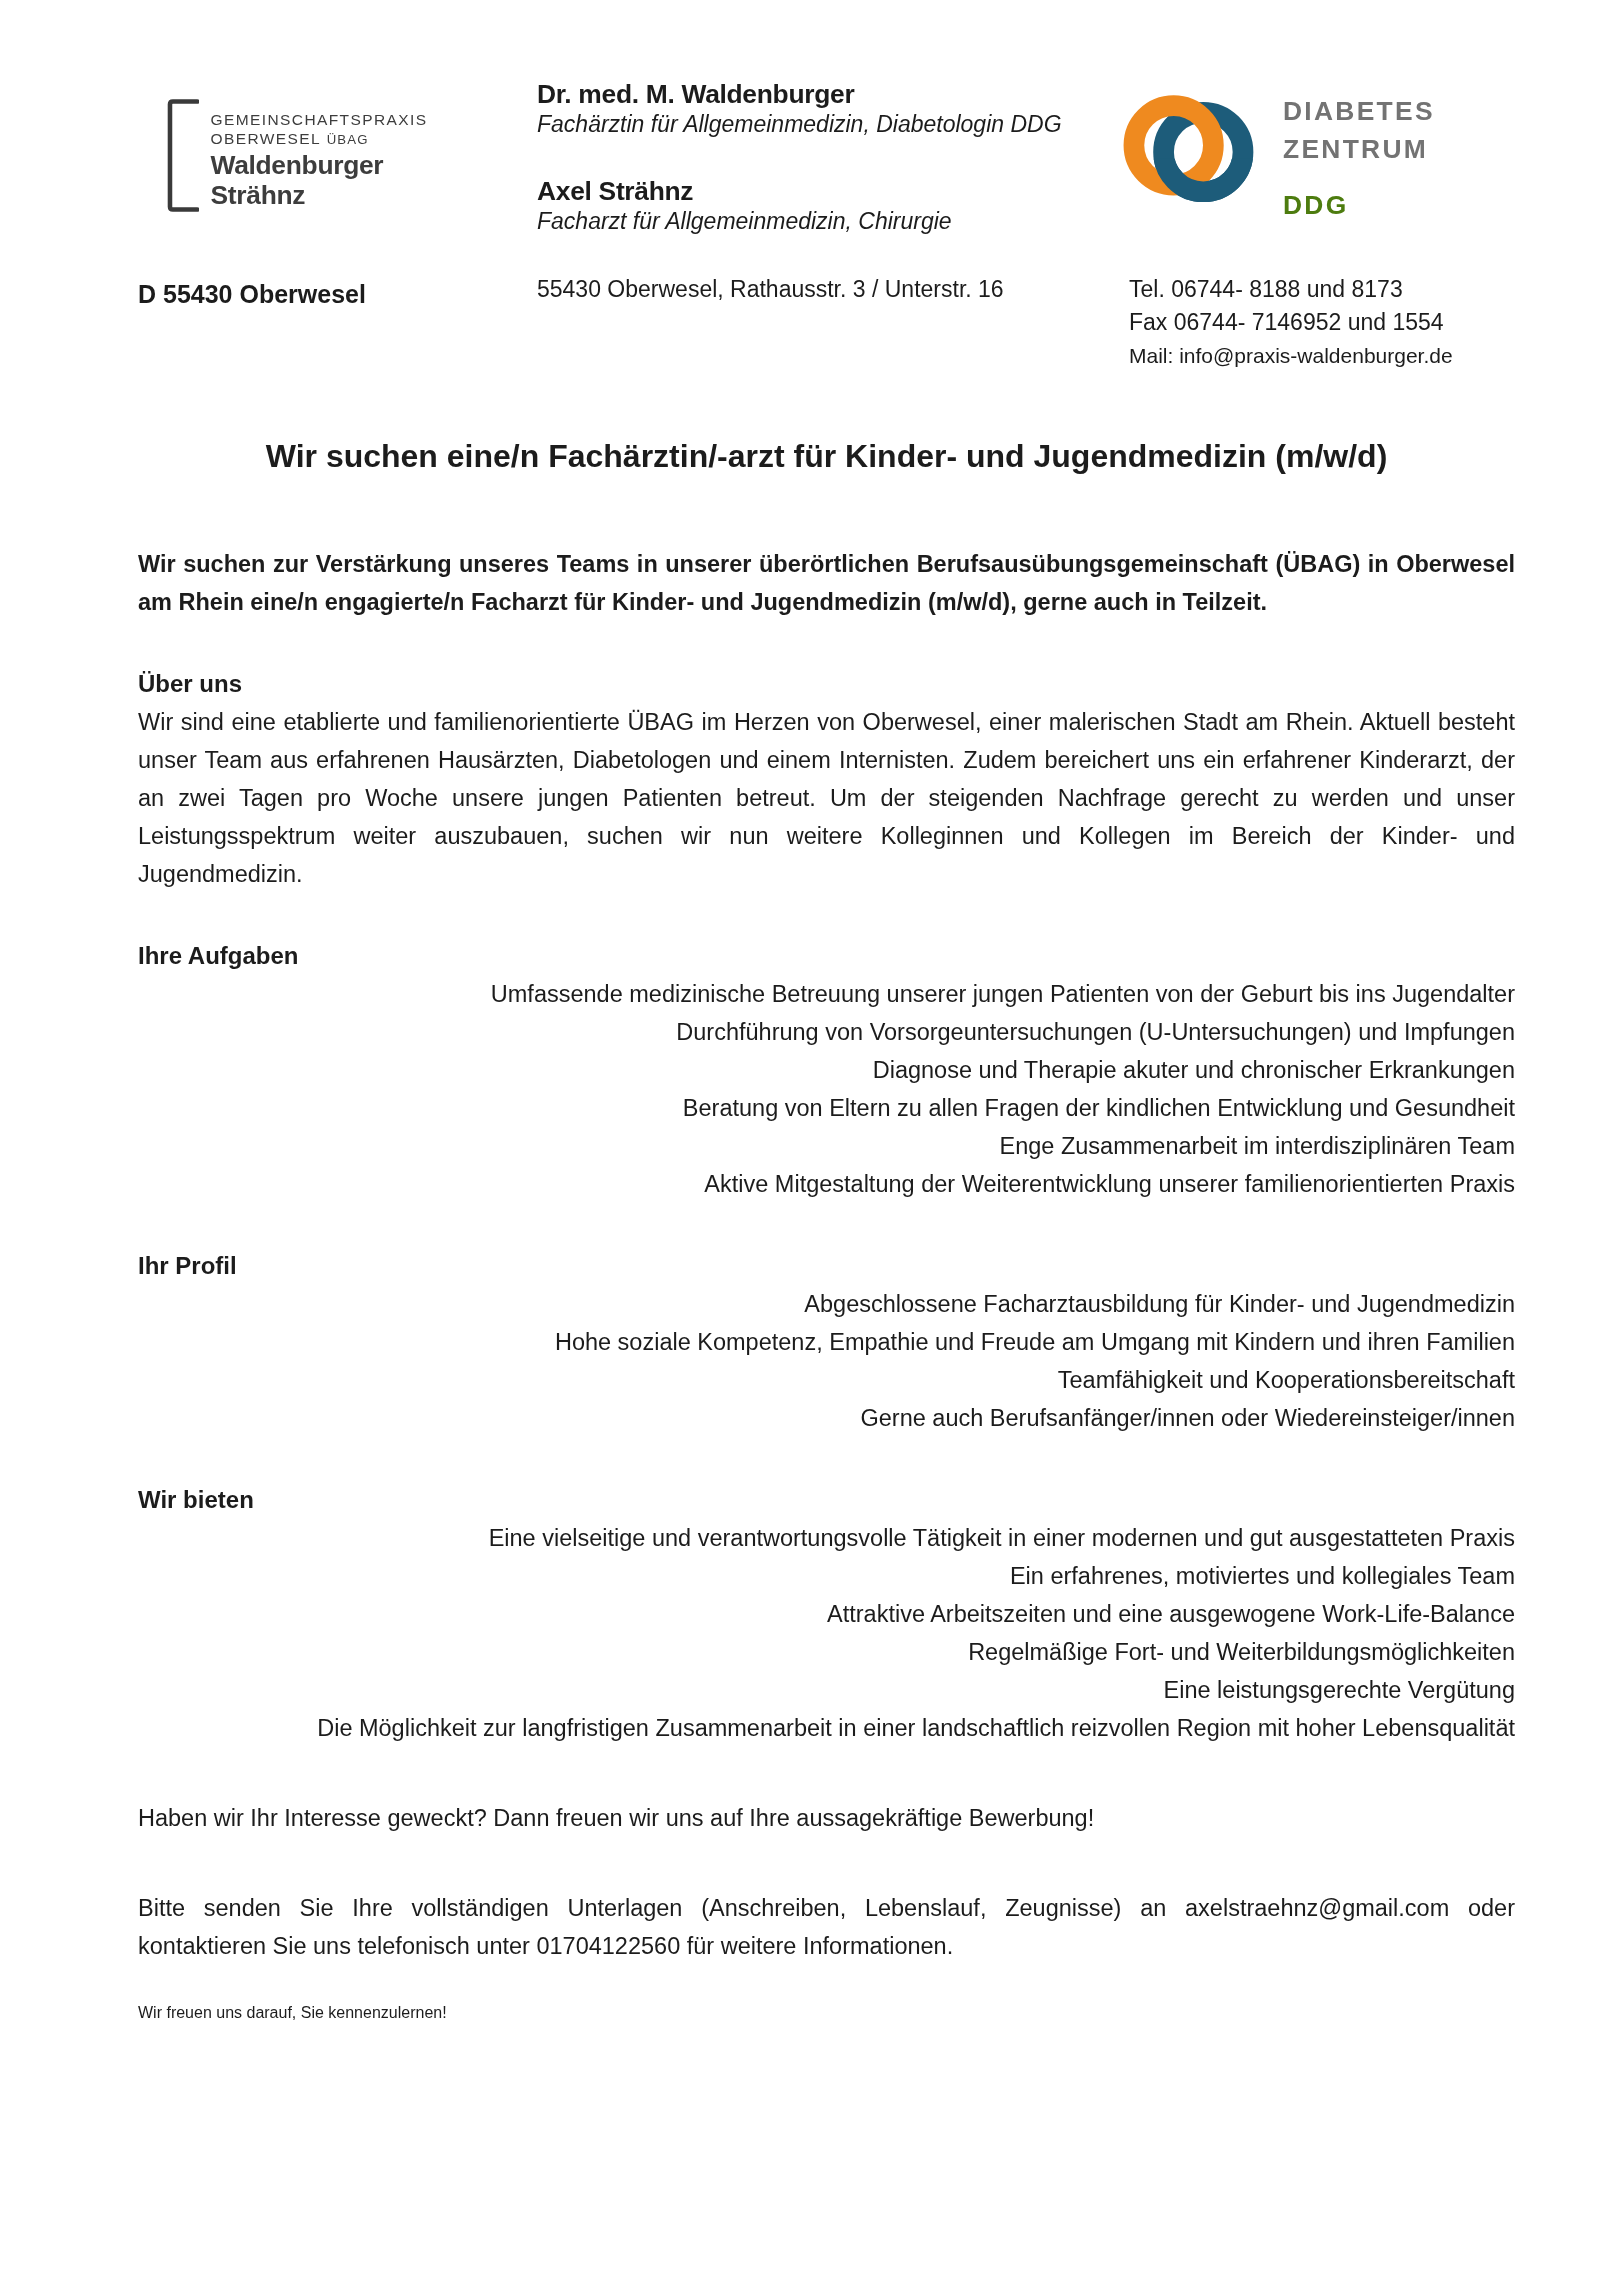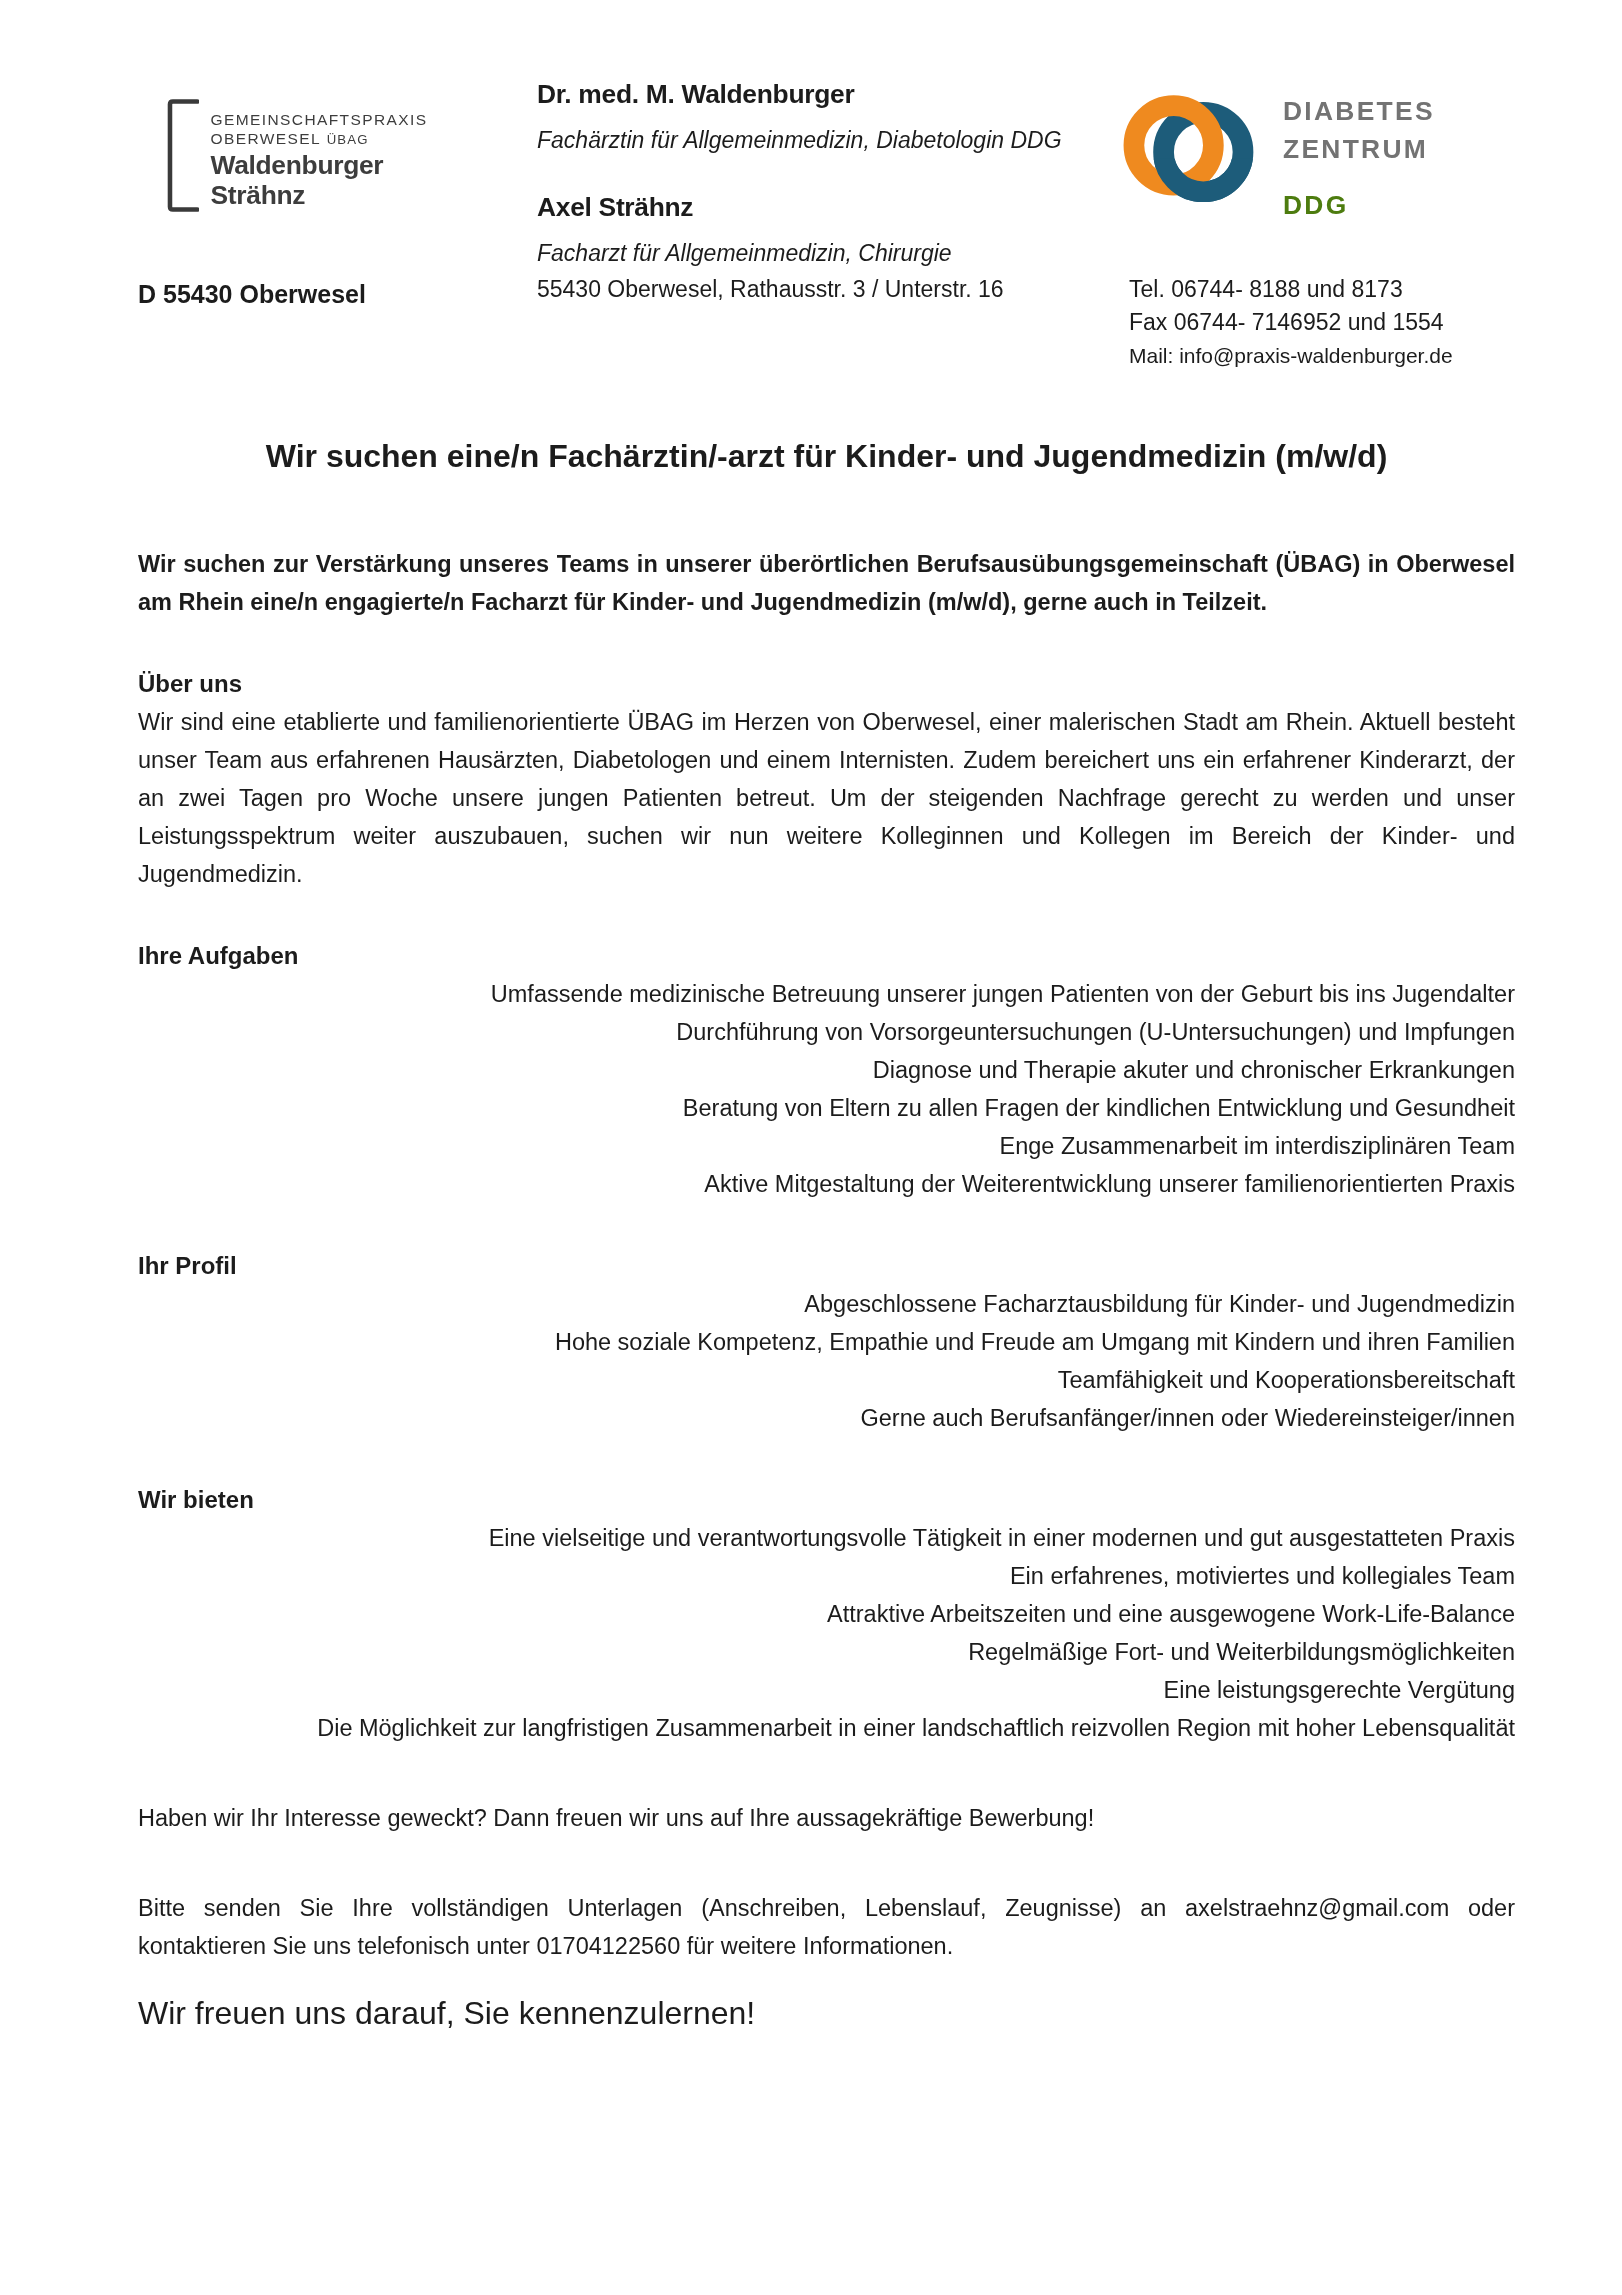--- a/index.html
+++ b/index.html
@@ -14,21 +14,21 @@
   
   .practice-logo{position:absolute;left:166px;top:98px;display:flex;color:#3d3d3d;}
   .practice-logo svg{flex:0 0 auto;}
   .plogo-text{margin-left:11.5px;padding-top:11.5px;}
   .plogo-small{font-size:15.5px;line-height:19.5px;letter-spacing:1.4px;font-weight:400;white-space:nowrap;}
   .plogo-ubag{font-size:13.2px;letter-spacing:1.1px;}
   .plogo-big{font-size:26.4px;line-height:30px;font-weight:700;letter-spacing:-0.3px;white-space:nowrap;}
 
   .doctors{position:absolute;left:537px;top:79px;}
   .doctor-name{font-size:26.4px;font-weight:700;line-height:31px;letter-spacing:-0.3px;white-space:nowrap;}
-  .doctor-title{font-size:23px;font-style:italic;line-height:26.4px;margin-top:17px;white-space:nowrap;}
+  .doctor-title{font-size:23px;font-style:italic;line-height:26.4px;margin-top:1px;white-space:nowrap;}
   .doctor-name.second{margin-top:39px;}
 
   .ddg-logo{position:absolute;left:1119px;top:86px;display:flex;align-items:flex-start;}
   .ddg-text{margin-left:29px;padding-top:5.7px;font-weight:700;font-size:26.4px;line-height:38px;letter-spacing:2.3px;white-space:nowrap;}
   .ddg-teal{color:#737373;}
   .ddg-orange{color:#4d7c0f;margin-top:18px;}
 
   .addr-left{position:absolute;left:138px;top:280px;font-size:25px;font-weight:700;white-space:nowrap;}
   .addr-center{position:absolute;left:537px;top:276px;font-size:23px;white-space:nowrap;}
   .contact{position:absolute;left:1129px;top:273px;font-size:23px;line-height:33px;}
@@ -37,21 +37,21 @@
 
   
   .content{position:absolute;left:138px;top:436px;width:1377px;}
   .job-title{font-size:32px;font-weight:700;line-height:40px;text-align:center;white-space:nowrap;margin:0;}
   .para{font-size:23.5px;line-height:38px;text-align:justify;margin:0;}
   .para.intro{margin-top:69px;font-weight:bold;}
   .sec-heading{font-size:24px;font-weight:700;line-height:38px;margin:44px 0 0 0;}
   .plain-line{font-size:23.5px;line-height:38px;white-space:nowrap;text-align:right;}
   .closing-1{margin-top:52px;font-size:23.5px;line-height:38px;}
   .closing-2{margin-top:52px;font-size:23.5px;line-height:38px;text-align:justify;}
-  .closing-3{margin-top:29px;font-size:32px;line-height:38px;}
+  .closing-3{margin-top:29px;font-size:16px;line-height:38px;}
 </style>
 </head>
 <body>
 
 <div class="page">
 
   <div>
 
     <div class="practice-logo">
       <svg width="33" height="115" viewBox="0 0 58 200">

